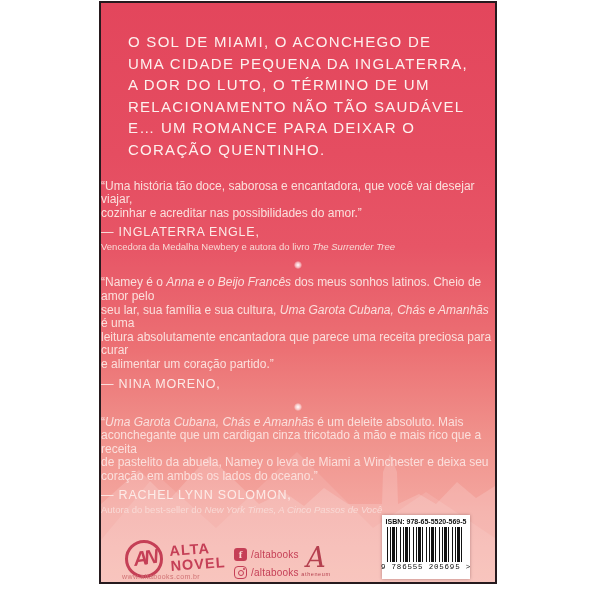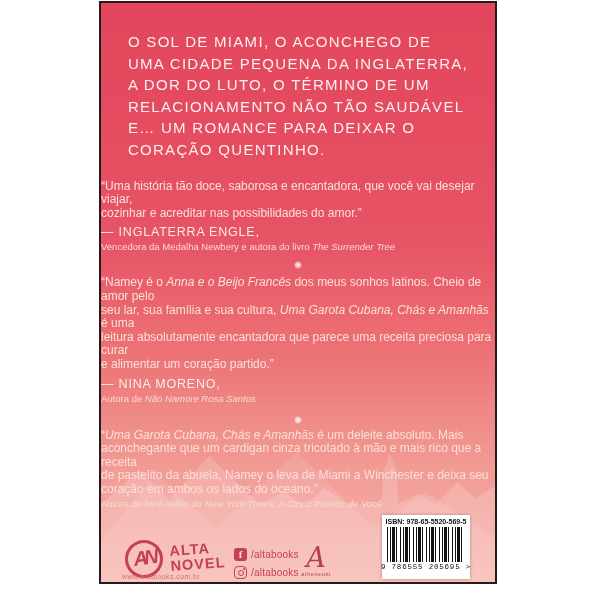--- a/index.html
+++ b/index.html
@@ -132,30 +132,30 @@
       </section>
 
       <div class="dot dot1"></div>
 
       <section class="q2">
         <p class="quote"><span>“Namey é o </span><em>Anna e o Beijo Francês</em><span> dos meus sonhos latinos. Cheio de amor pelo
 seu lar, sua família e sua cultura, </span><em>Uma Garota Cubana, Chás e Amanhãs</em><span> é uma
 leitura absolutamente encantadora que parece uma receita preciosa para curar
 e alimentar um coração partido.”</span></p>
         <p class="attribution">— NINA MORENO,</p>
-        <p class="credit"><span>Autora de </span><em>Não Namore Rosa Santos</em></p>
       </section>
 
       <div class="dot dot2"></div>
 
       <section class="q3">
         <p class="quote"><span>“</span><em>Uma Garota Cubana, Chás e Amanhãs</em><span> é um deleite absoluto. Mais
 aconchegante que um cardigan cinza tricotado à mão e mais rico que a receita
 de pastelito da abuela, Namey o leva de Miami a Winchester e deixa seu
 coração em ambos os lados do oceano.”</span></p>
+        <p class="attribution">— RACHEL LYNN SOLOMON,</p>
         <p class="credit"><span>Autora do best-seller do </span><em>New York Times, A Cinco Passos de Você</em></p>
       </section>
     </div>
 
     <div class="an-circle">
       <span>AN</span>
     </div>
     <div class="alta-name">ALTA
 NOVEL</div>
     <div class="website">www.altabooks.com.br</div>

